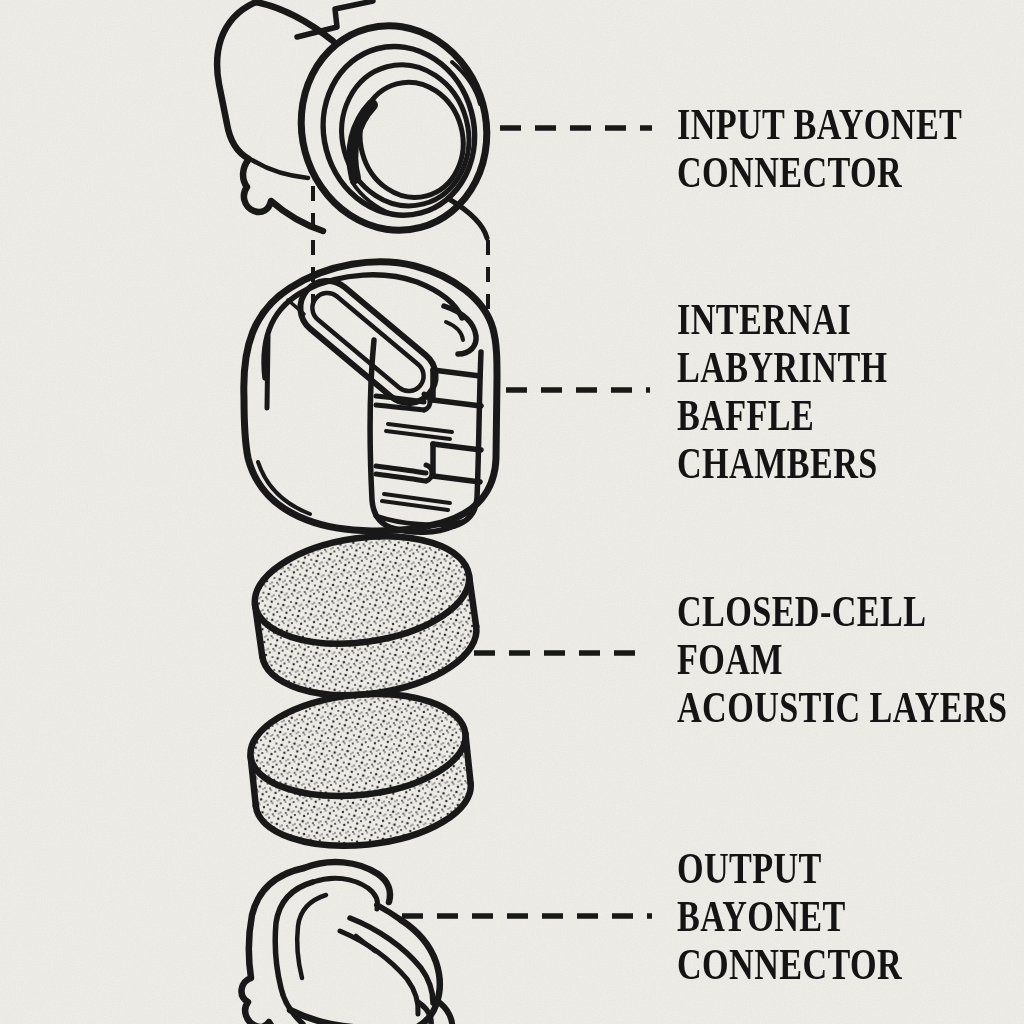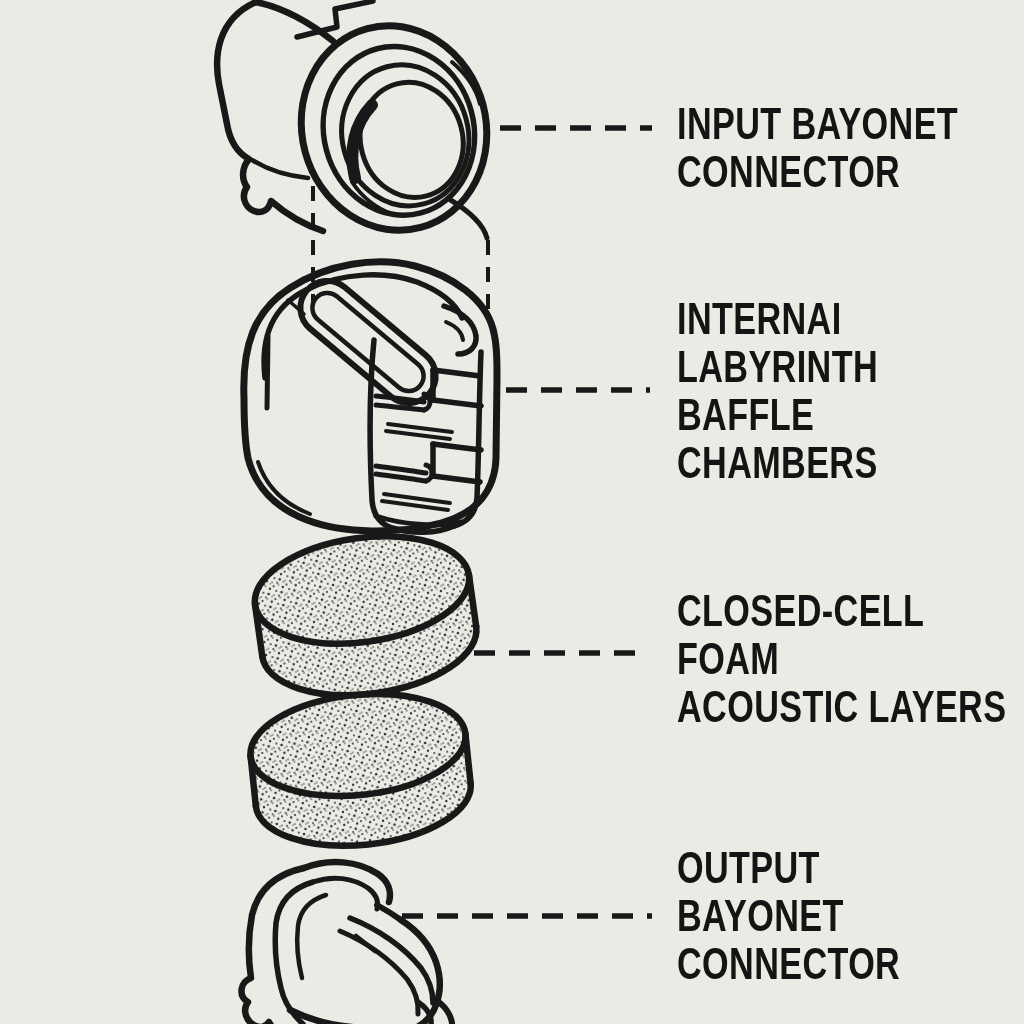--- a/index.html
+++ b/index.html
@@ -1,21 +1,21 @@
 <!DOCTYPE html>
 <html><head>
 <meta charset="utf-8">
 <style>
   html,body{margin:0;padding:0;}
   body{
     width:1024px;height:1024px;overflow:hidden;position:relative;
     background:#f5f4ee;
     font-family:"Liberation Sans", sans-serif;
   }
-  .stage{position:absolute;inset:0;width:1024px;height:1024px;}
+  .stage{position:absolute;inset:0;width:1024px;height:1024px;font-family:Liberation Serif, serif;}
   svg{position:absolute;top:0;left:0;}
   .label{
     position:absolute;left:677px;
     color:#141414;
     font-weight:bold;
     font-size:45px;
     line-height:48px;
     letter-spacing:0.5px;
     transform:scaleX(0.76);
     transform-origin:left top;

